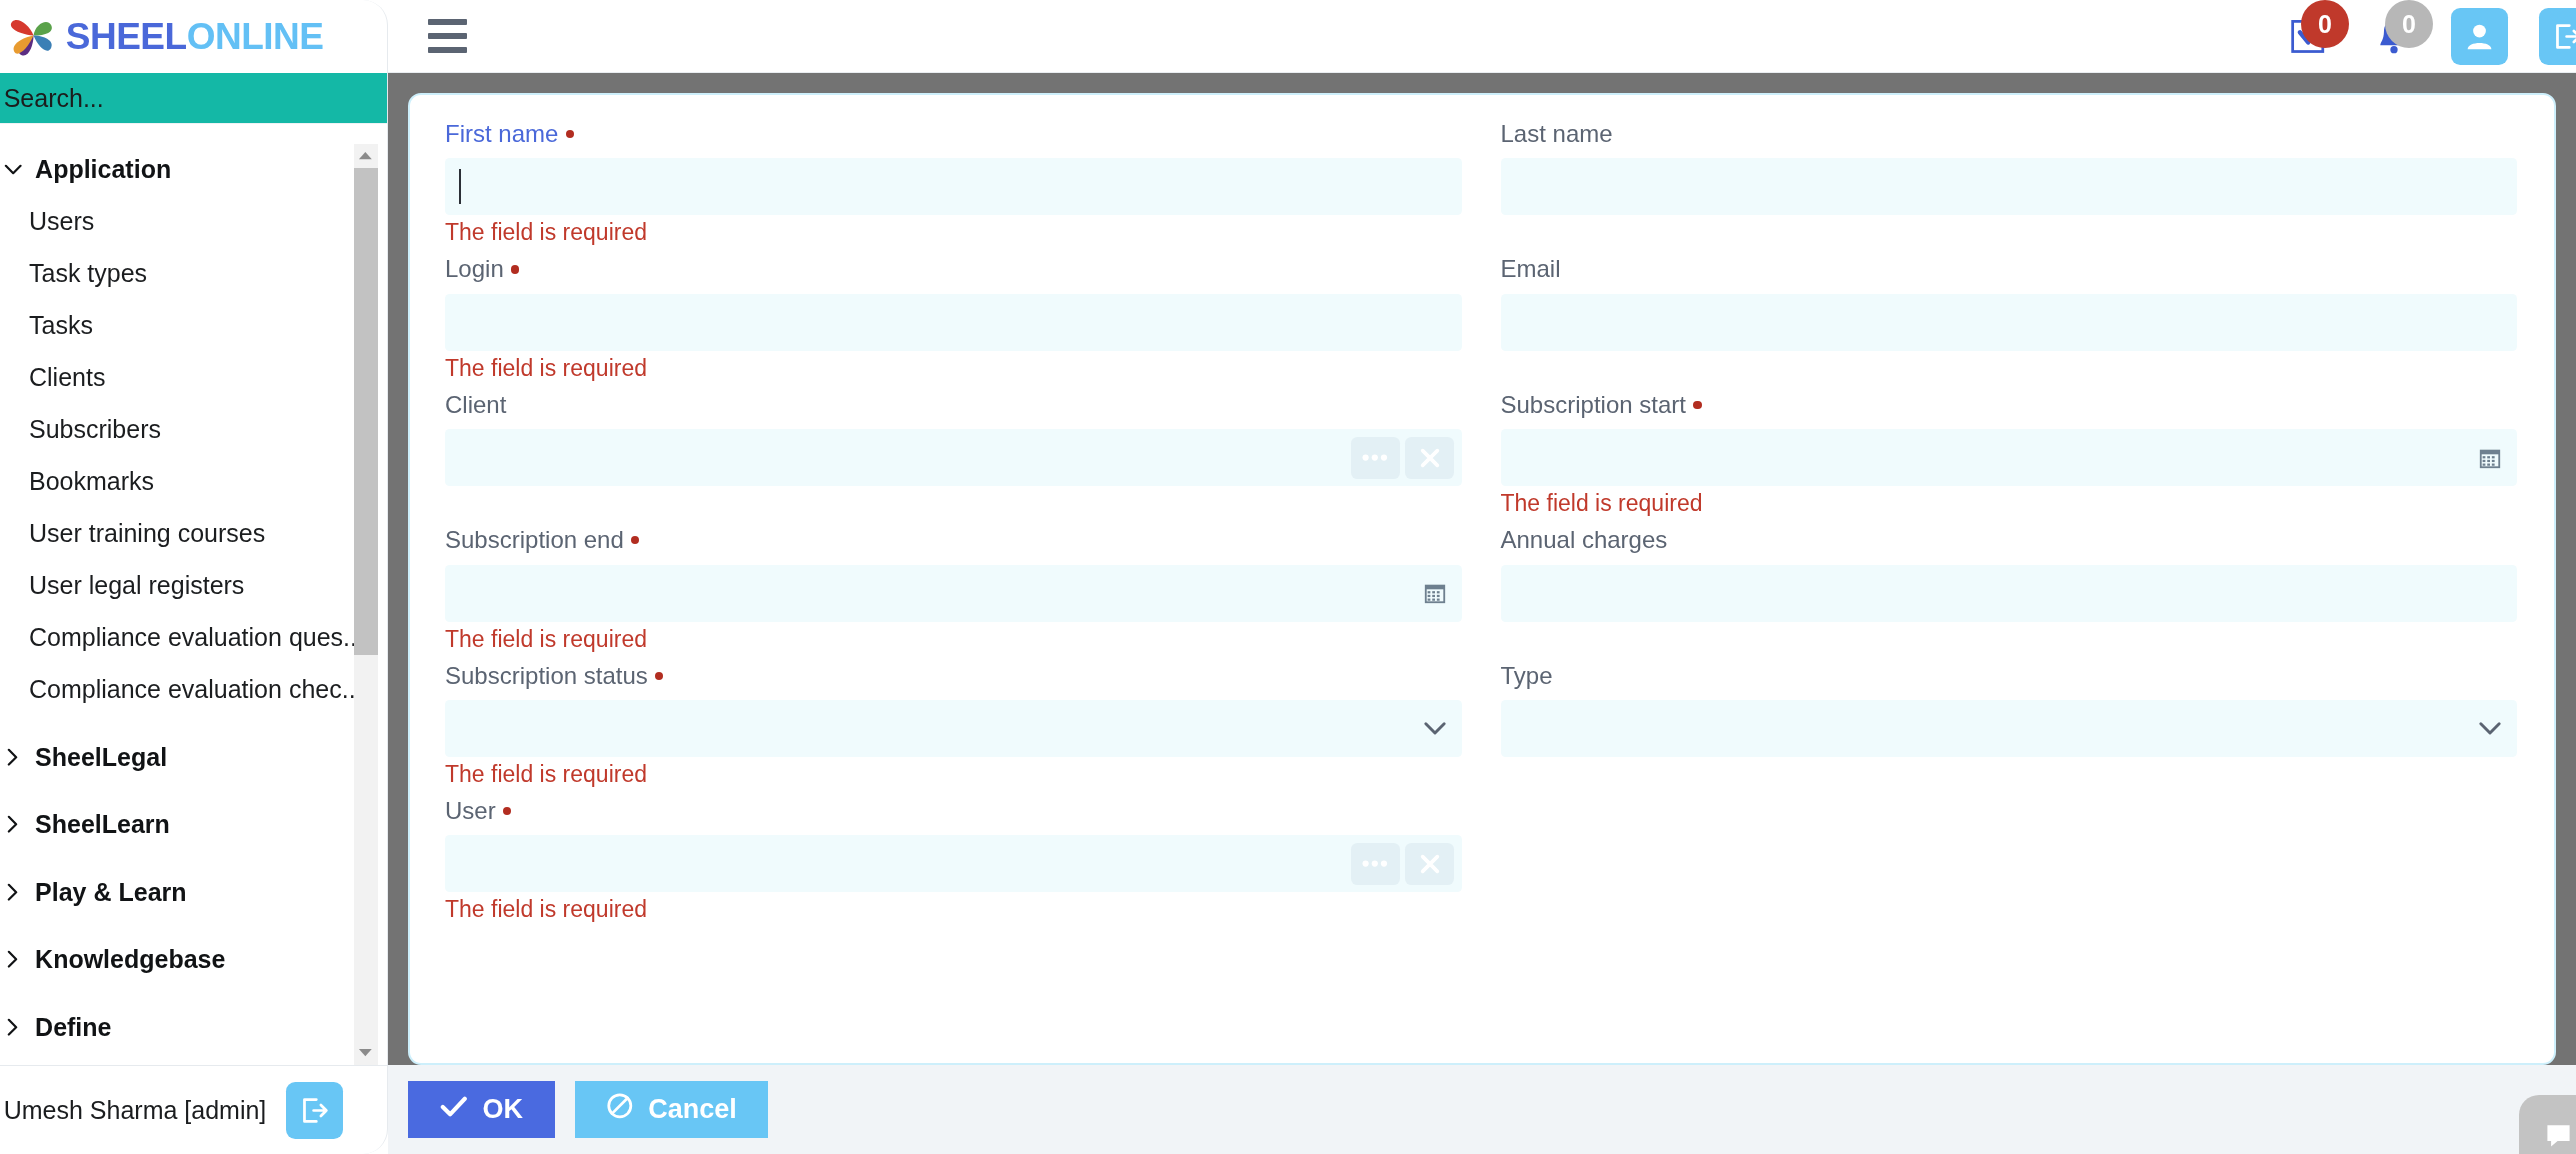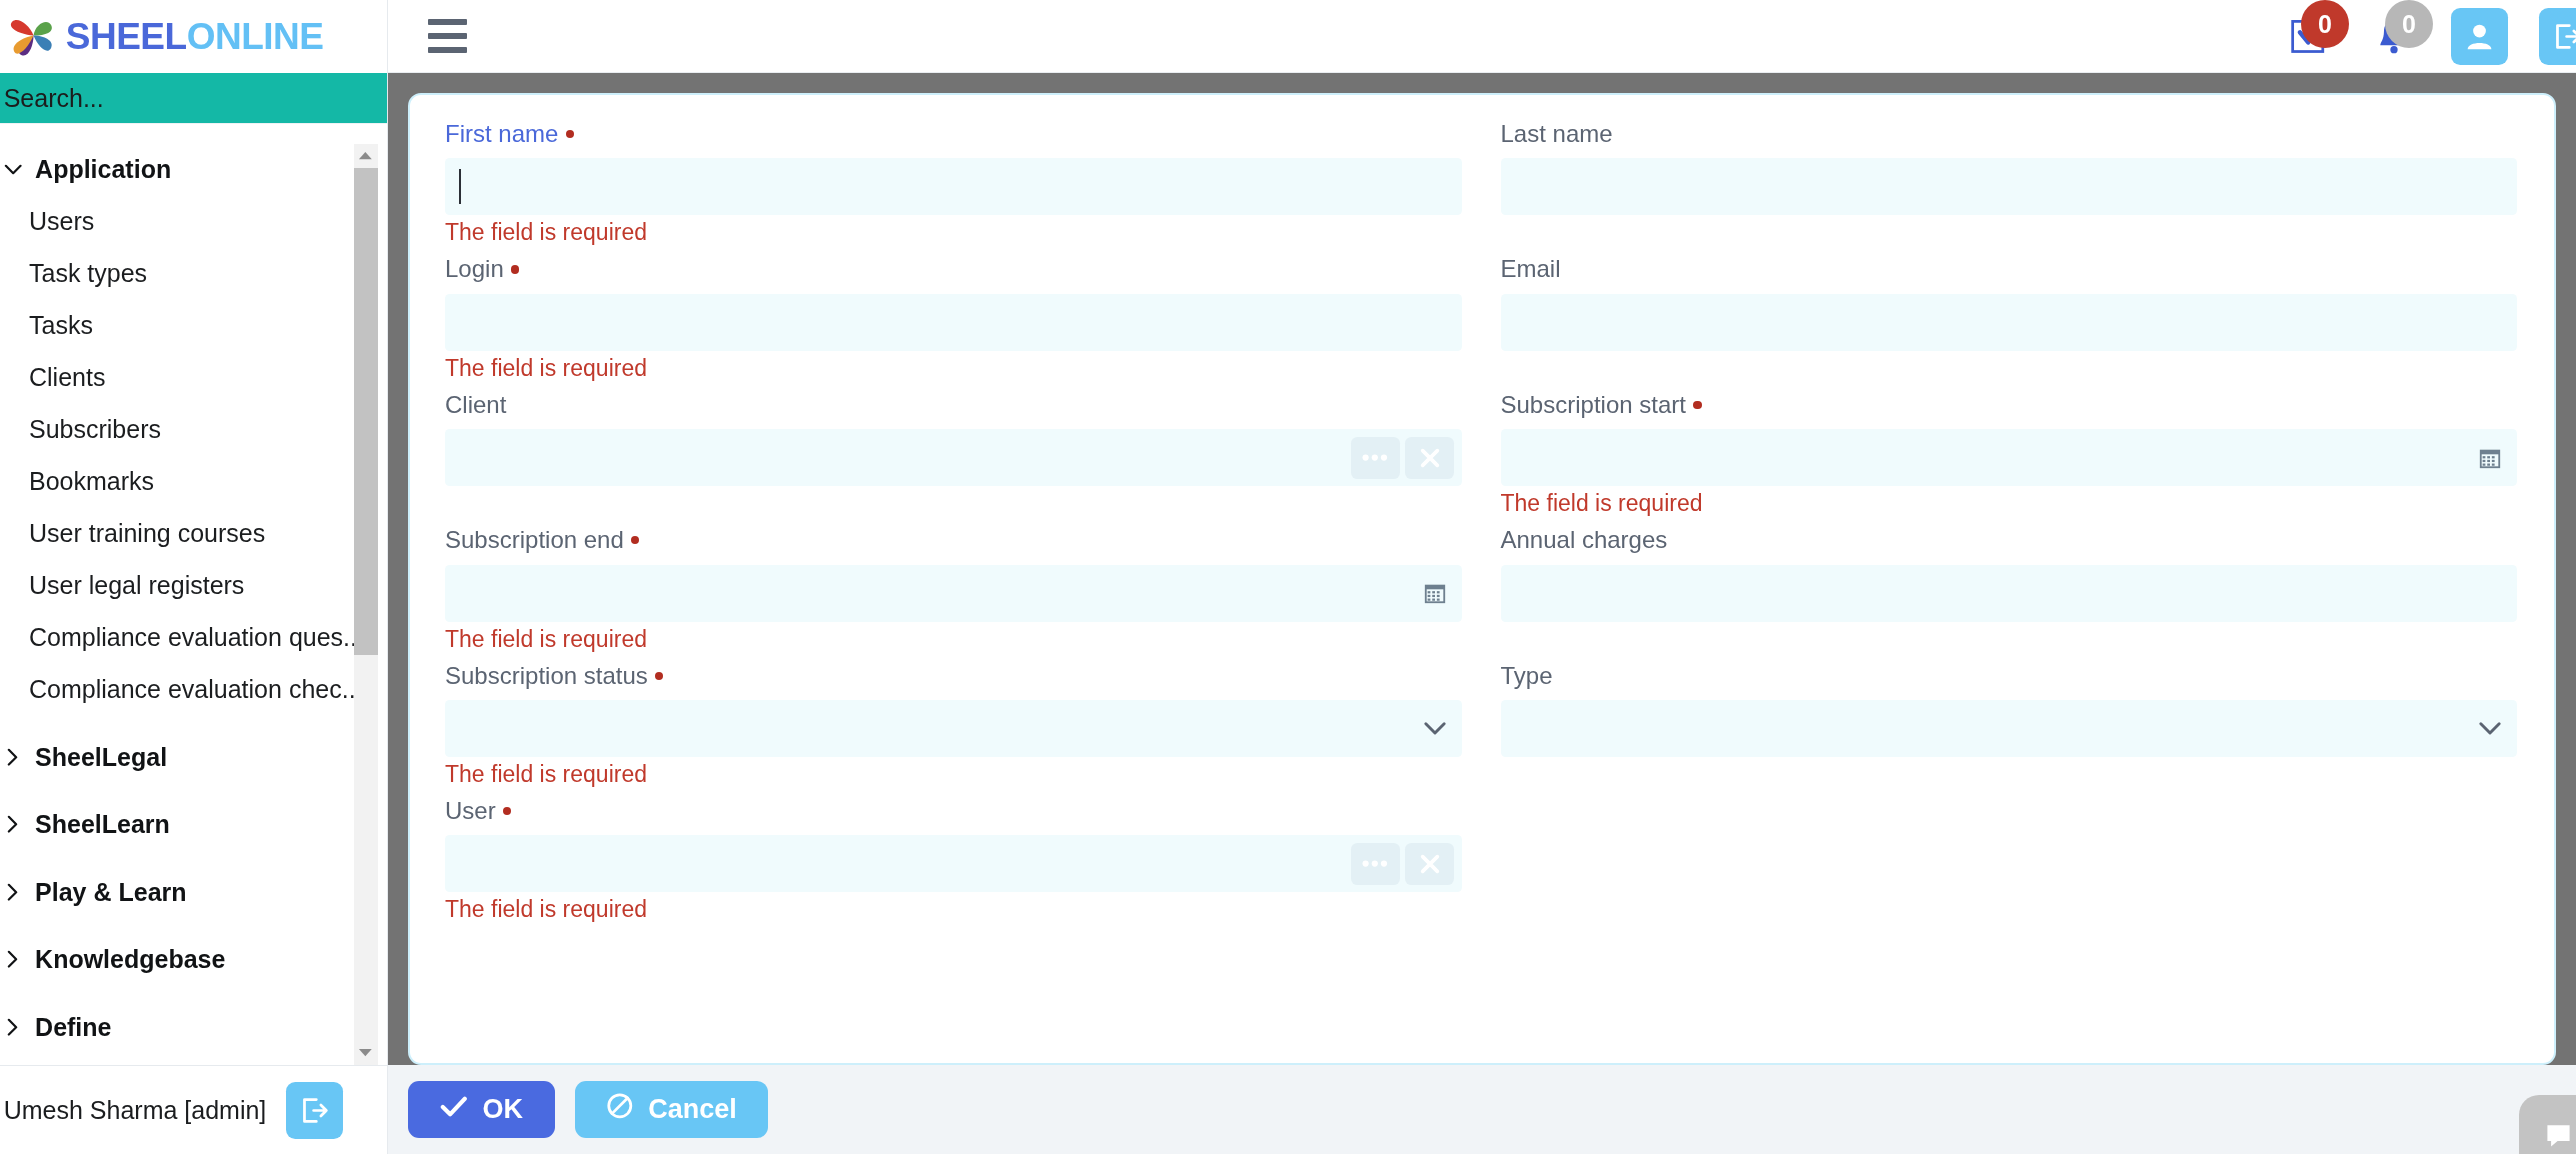--- a/index.html
+++ b/index.html
@@ -12,20 +12,21 @@
   .app { display: flex; width: 2576px; height: 1154px; }
 
   
   .sidebar {
     width: 388px; height: 1154px;
     background: #ffffff;
     border-right: 1.8px solid #e6eaee;
     display: flex; flex-direction: column;
     position: relative;
     flex: 0 0 388px;
+    border-radius: 25px;
   }
   .logo-bar {
     height: 73px; display: flex; align-items: center;
     padding-left: 7.3px; gap: 5.5px;
   }
   .logo-mark { width: 53px; height: 51px; flex: 0 0 53px; }
   .logo-text {
     font-size: 37px; font-weight: bold; letter-spacing: -0.5px;
     white-space: nowrap;
   }
@@ -152,21 +153,21 @@
   .cal-ico, .chev-ico {
     position: absolute; right: 14.7px; display: flex; align-items: center; cursor: pointer;
   }
 
   .footer-bar {
     height: 89px; background: #f1f4f7;
     display: flex; align-items: center; gap: 20px;
     padding-left: 20px;
   }
   .btn {
-    height: 57px; border: none; border-radius: 11px; cursor: pointer;
+    height: 57px; border: none; border-radius: 0; cursor: pointer;
     display: flex; align-items: center; justify-content: center; gap: 14.7px;
     font-size: 27px; font-weight: bold; color: #fff; padding: 0 31px;
     font-family: "Liberation Sans", sans-serif;
   }
   .btn.ok { background: #4a6ae0; min-width: 147px; }
   .btn.cancel { background: #68c6f5; min-width: 161px; }
 
   .fab {
     position: absolute; right: -22px; bottom: -20px;
     width: 79px; height: 79px; border-radius: 20px;

